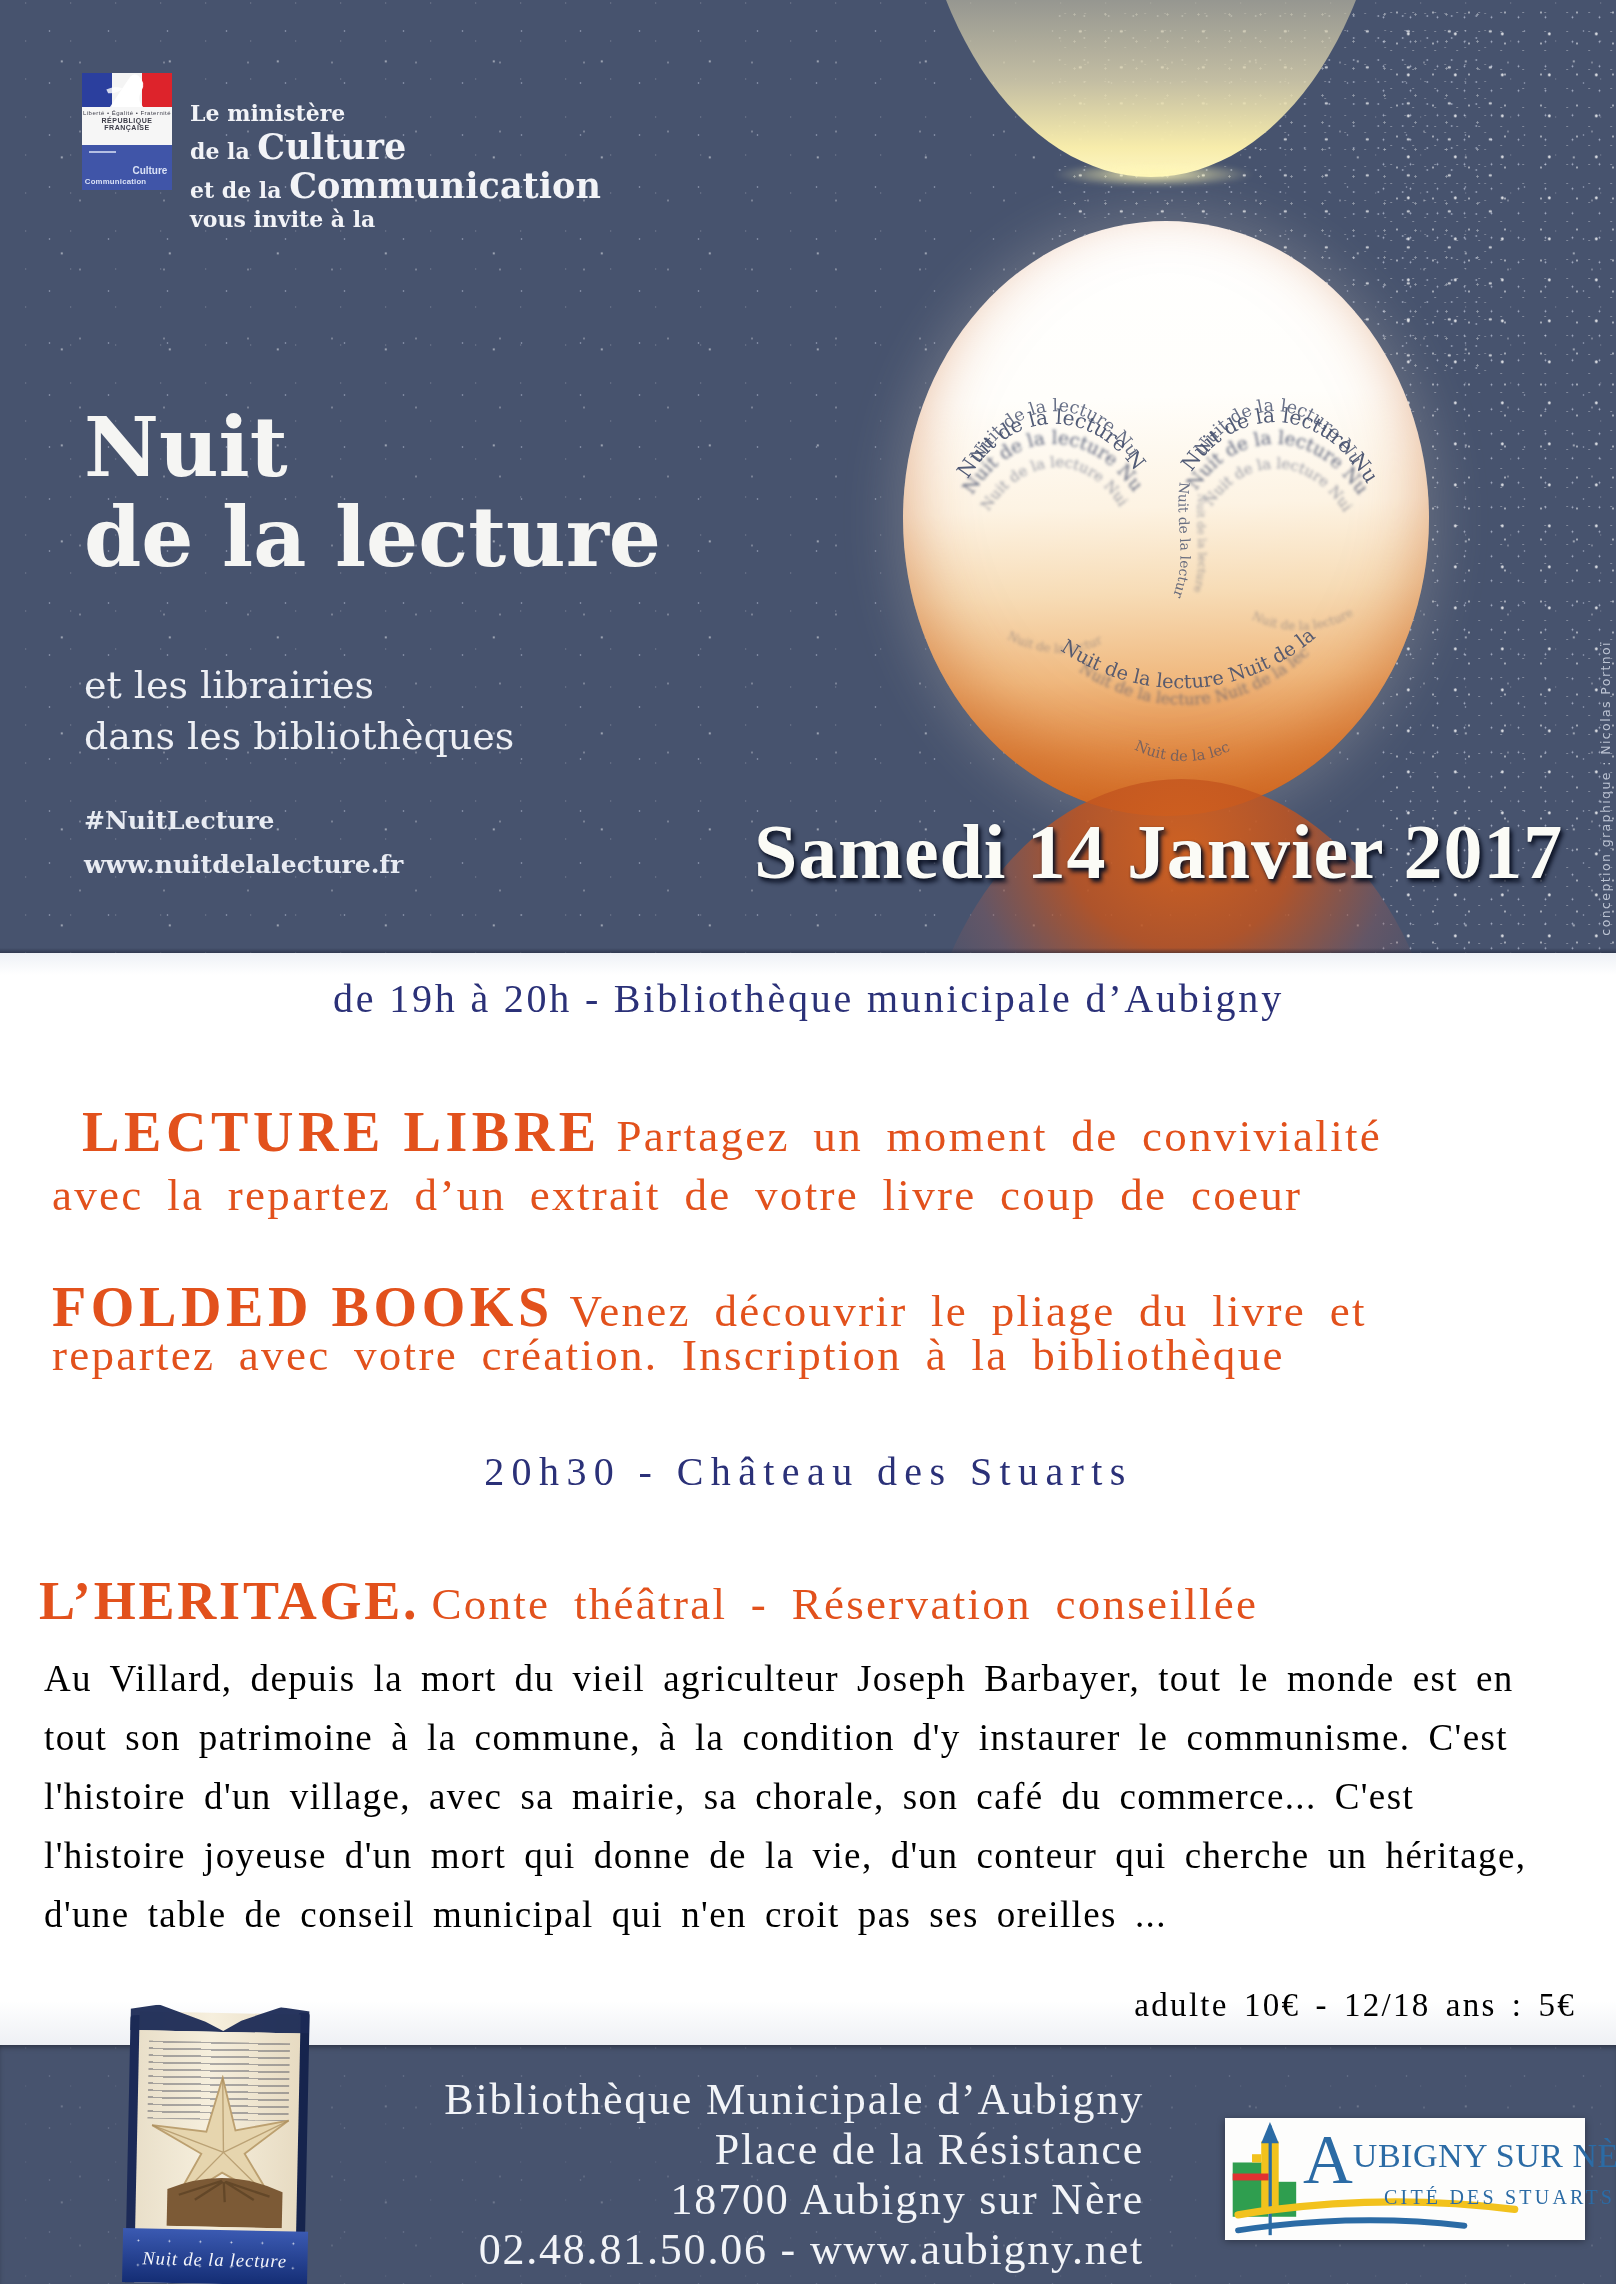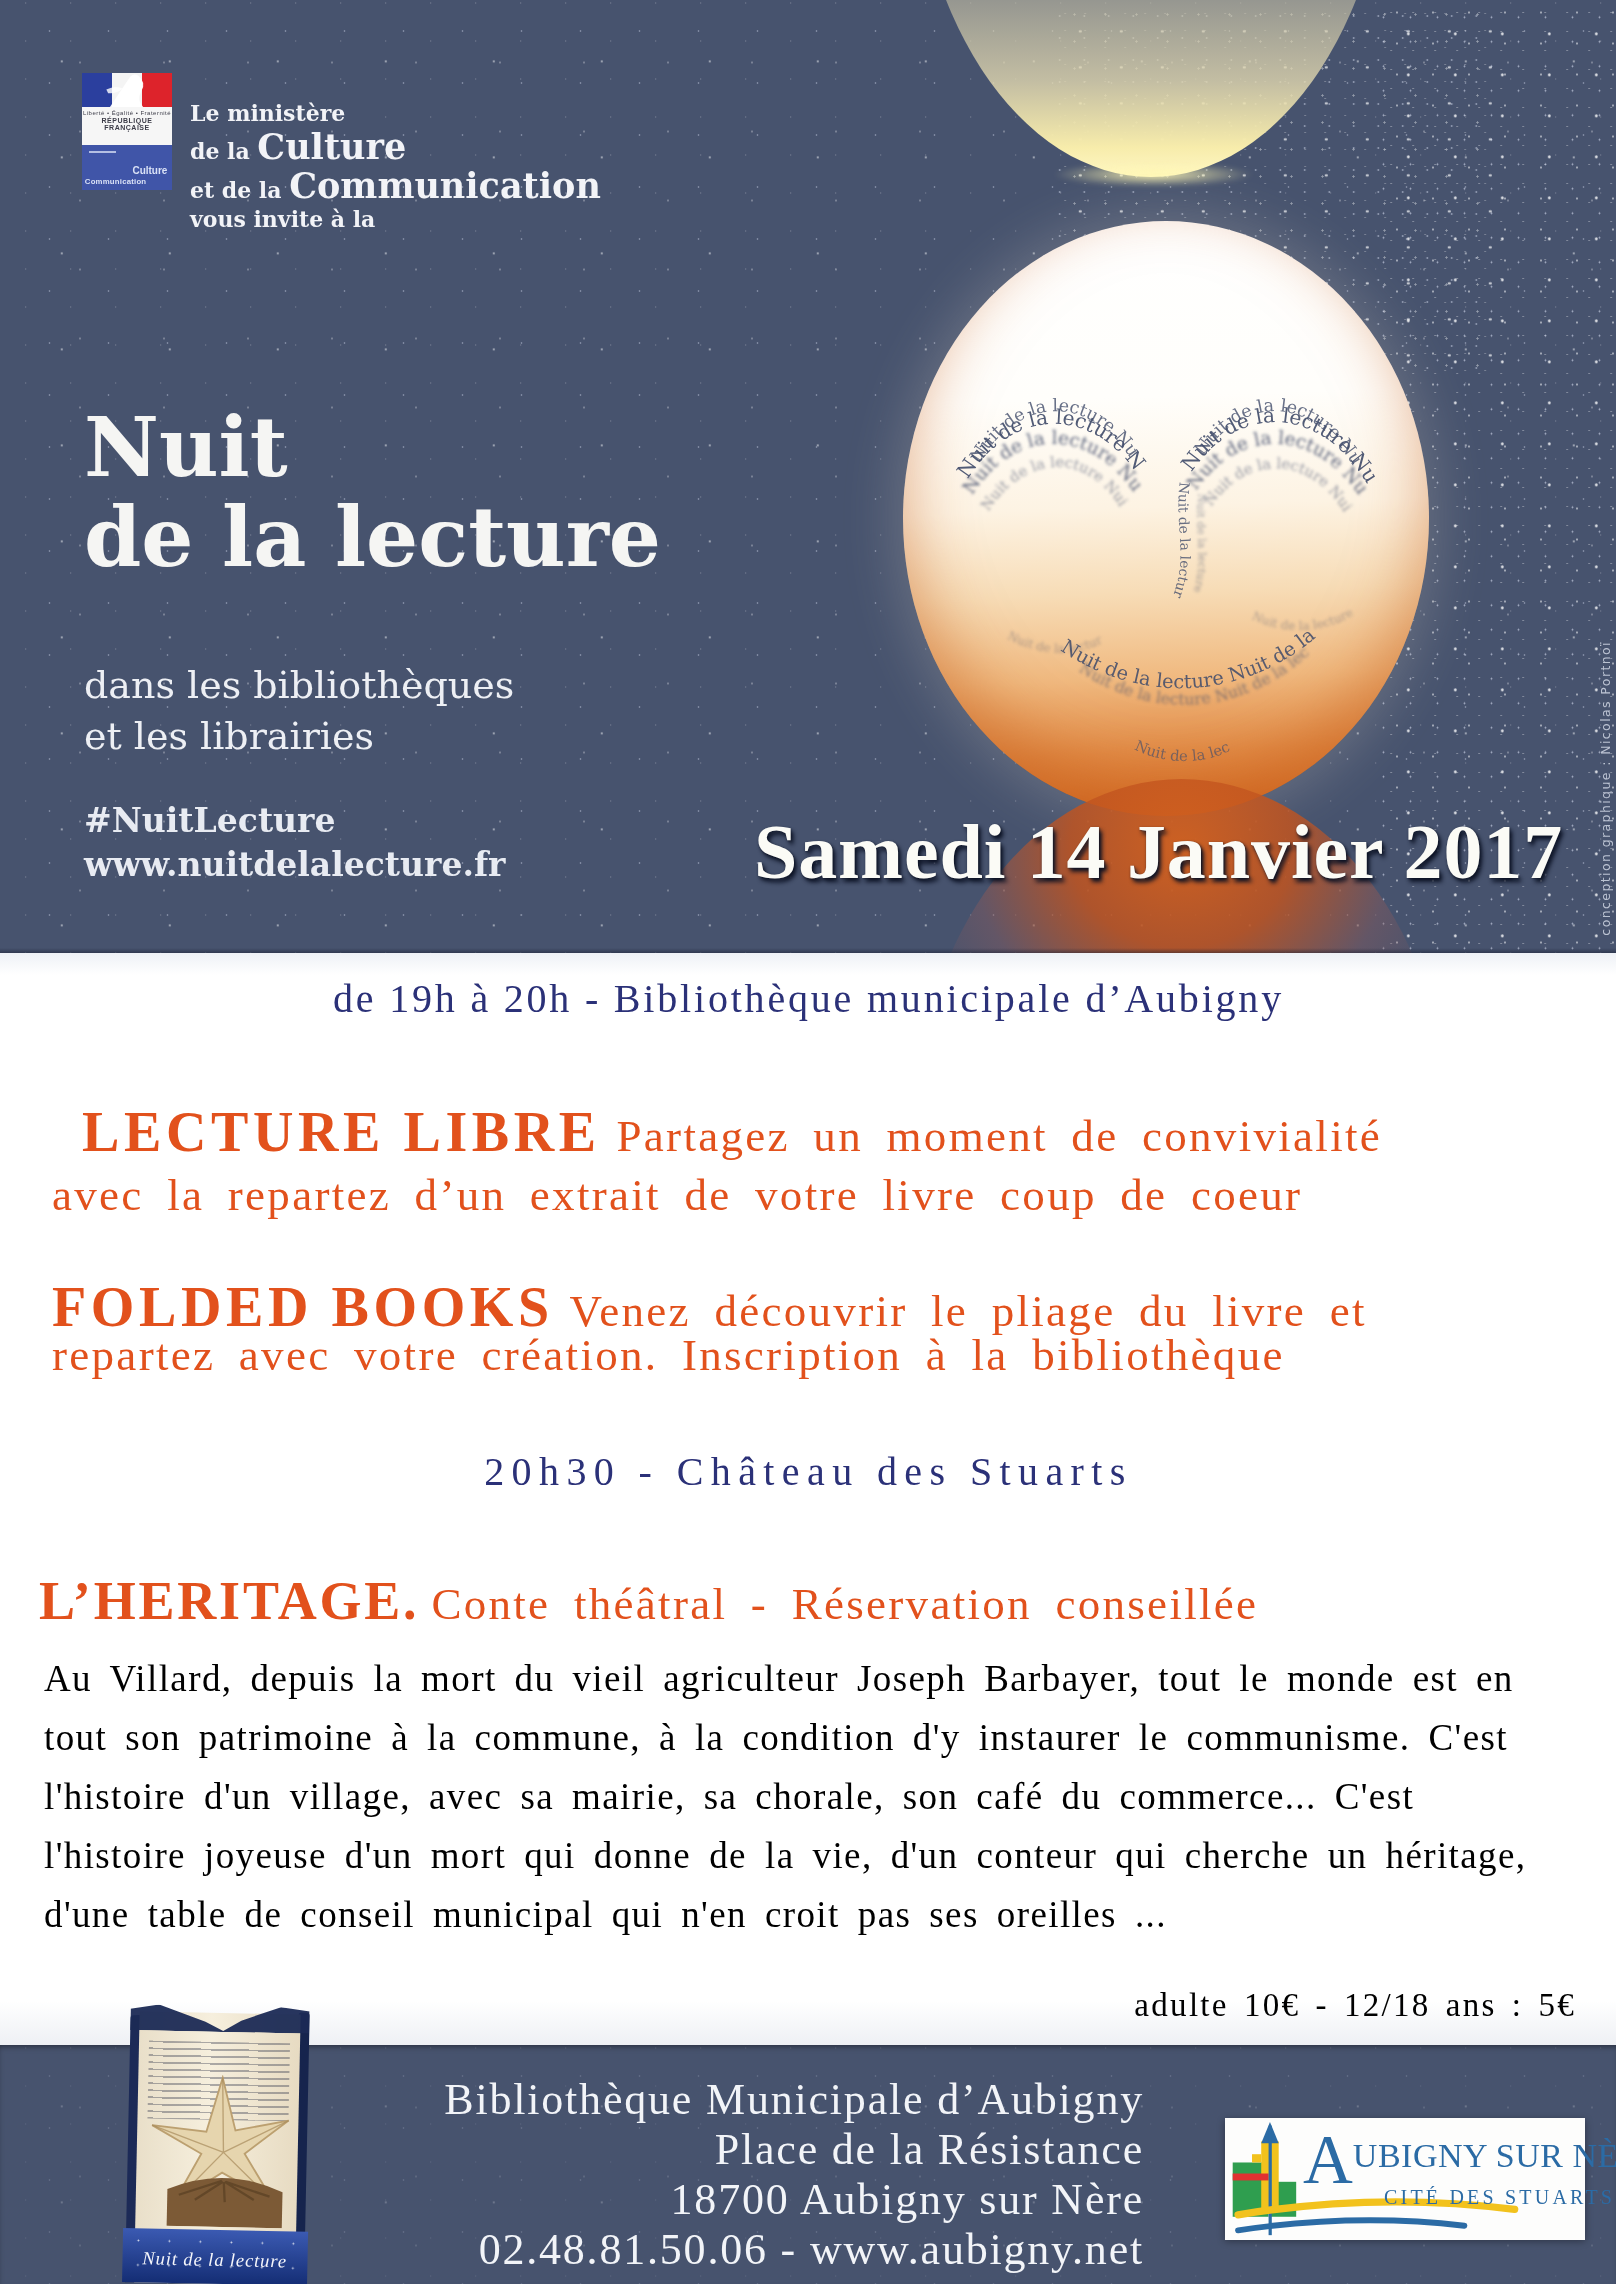--- a/index.html
+++ b/index.html
@@ -70,21 +70,21 @@
   .ministry-text .row{margin-bottom:4.6px;white-space:nowrap;}
   .m-small{font-size:22px;font-weight:bold;}
   .m-big{font-size:35px;font-weight:bold;}
 
   
   .poster-title{position:absolute;left:84px;top:402px;color:#f5f5f3;
     font-family:"DejaVu Serif",serif;font-weight:bold;font-size:82px;line-height:90px;white-space:nowrap;}
   .poster-subtitle{position:absolute;left:84px;top:660px;color:#edeff4;
     font-family:"DejaVu Serif",serif;font-size:38px;line-height:51px;white-space:nowrap;}
   .social{position:absolute;left:84px;top:799px;color:#e8ebf2;
-    font-family:"DejaVu Serif",serif;font-size:33px;font-weight:bold;line-height:44px;white-space:nowrap;}
+    font-family:"DejaVu Serif",serif;font-size:25px;font-weight:bold;line-height:44px;white-space:nowrap;}
 
   .event-date{position:absolute;left:697px;top:807px;width:923px;text-align:center;
     color:#fbfbf6;font-family:"Liberation Serif",serif;font-weight:bold;font-size:78px;
     letter-spacing:0.9px;white-space:nowrap;
     text-shadow:2.8px 3.7px 4.6px rgba(12,18,36,.95),0.9px 1.4px 2.3px rgba(12,18,36,.7);}
 
   .credit{position:absolute;right:3.7px;top:641px;writing-mode:vertical-rl;transform:rotate(180deg);
     font-family:"DejaVu Sans",sans-serif;font-size:12.5px;letter-spacing:1.4px;color:rgba(233,239,250,.72);}
 
   
@@ -234,22 +234,22 @@
       <div class="row"><span class="m-small">de la </span><span class="m-big">Culture</span></div>
       <div class="row"><span class="m-small">et de la </span><span class="m-big">Communication</span></div>
       <div class="row m-small">vous invite à la</div>
     </div>
 
     <div class="poster-title">
       <div>Nuit</div>
       <div>de la lecture</div>
     </div>
     <div class="poster-subtitle">
+      <div>et les librairies</div>
       <div>dans les bibliothèques</div>
-      <div>et les librairies</div>
     </div>
     <div class="social">
       <div>#NuitLecture</div>
       <div>www.nuitdelalecture.fr</div>
     </div>
 
     <div class="event-date">Samedi 14 Janvier 2017</div>
 
     <div class="credit">conception graphique : Nicolas Portnoï</div>
   </div>

